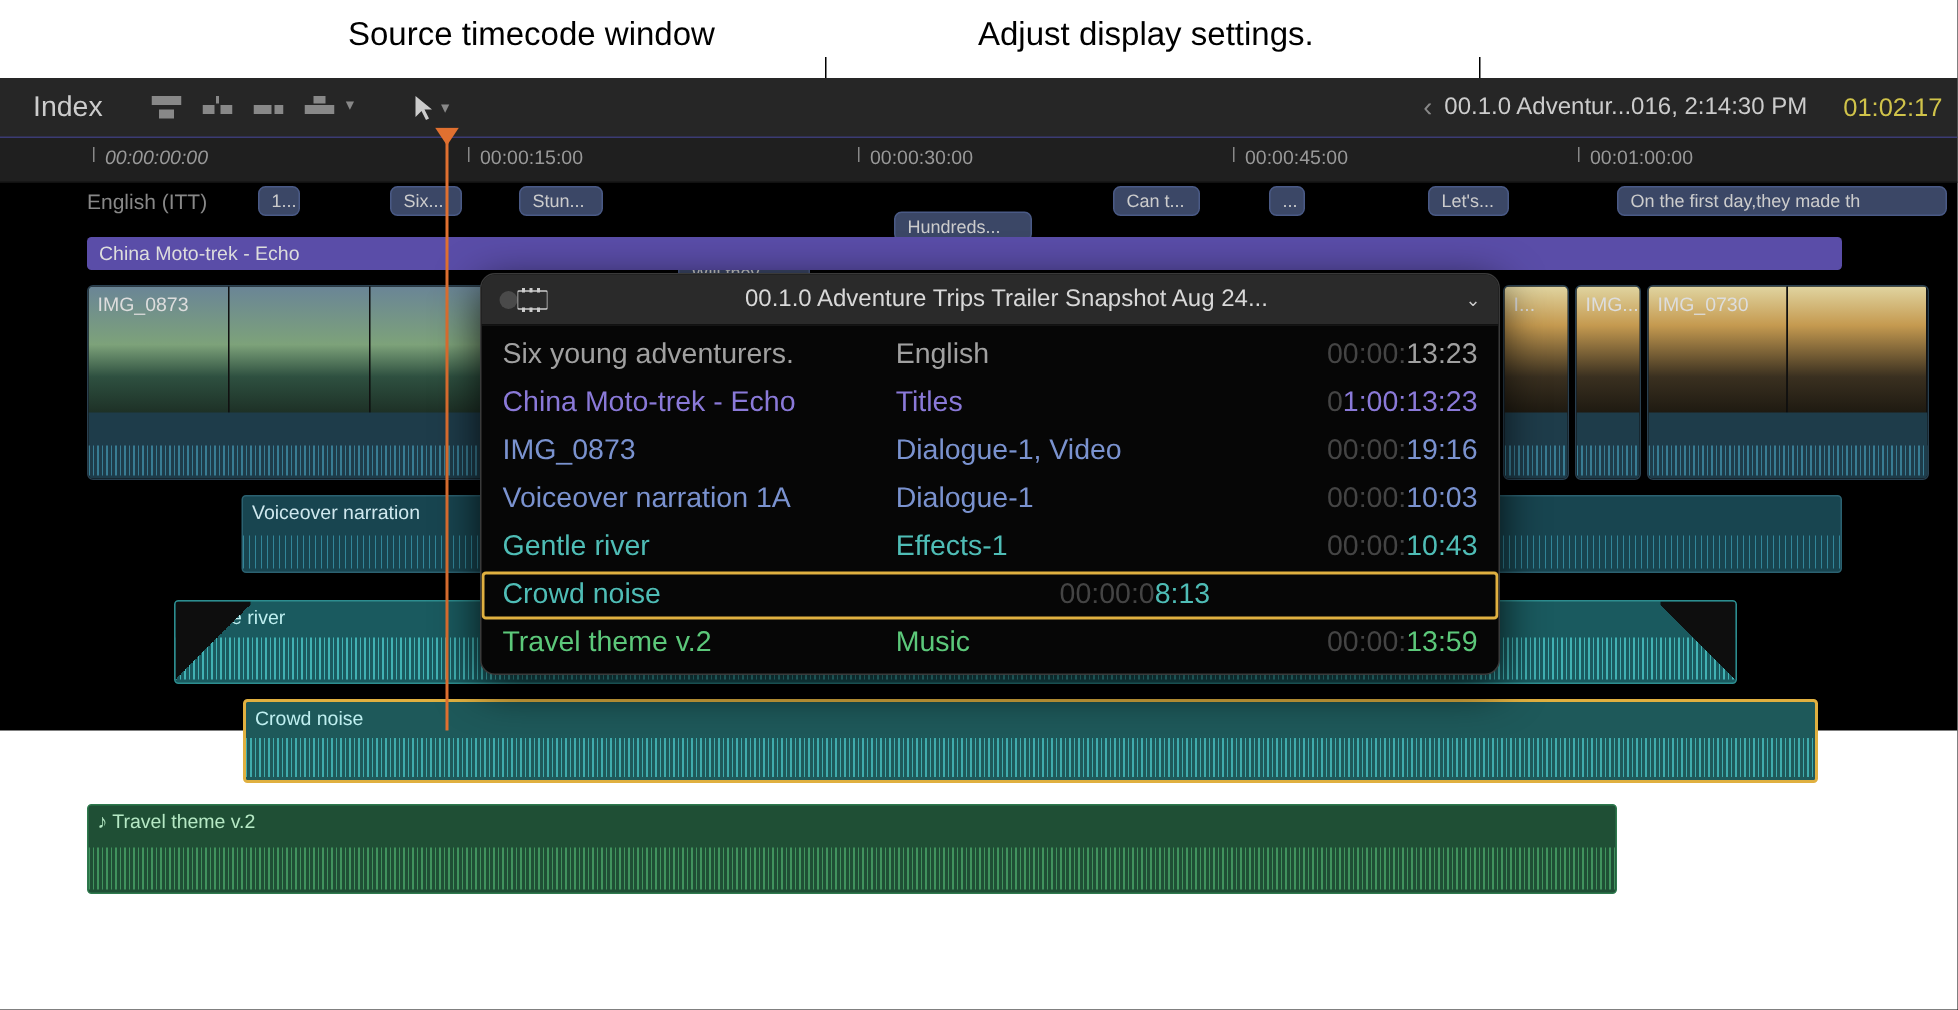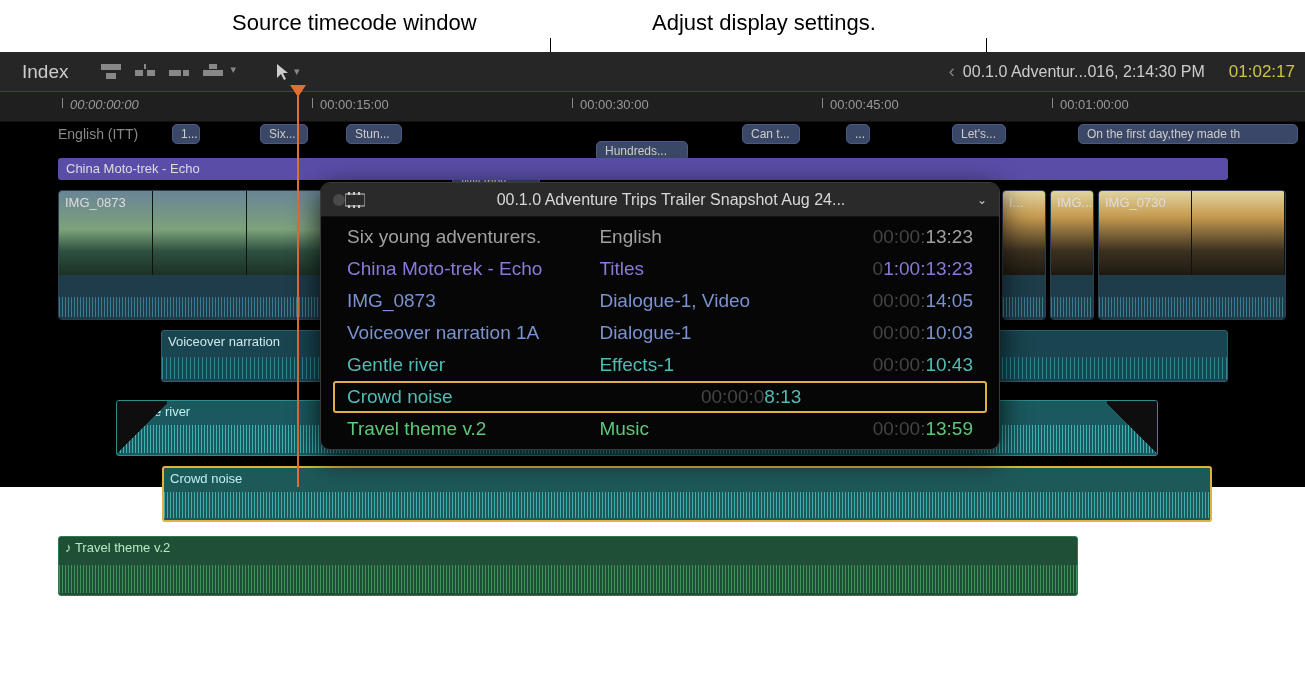--- a/index.html
+++ b/index.html
@@ -83,21 +83,21 @@
 
   
   .stc-window { position:absolute; top:130px; left:320px; width:680px; background:#060606; border:1px solid #3a3a3a; border-radius:10px; box-shadow:0 8px 30px rgba(0,0,0,.8); z-index:20; overflow:hidden; }
   .stc-header { height:34px; background:#2a2a2a; display:flex; align-items:center; padding:0 12px; gap:0; border-bottom:1px solid #111; }
   .stc-header .close-dot { width:12px; height:12px; border-radius:50%; background:#4a4a4a; }
   .stc-header .ficon { display:flex; align-items:center; }
   .stc-header .htitle { color:#d8d8d8; font-size:16px; flex:1; text-align:center; overflow:hidden; white-space:nowrap; }
   .stc-header .gear { display:flex; align-items:center; gap:2px; cursor:pointer; position:relative; }
   .stc-header .gear .chev { font-size:12px; color:#ccc; }
 
-  .stc-body { padding:4px 12px; }
+  .stc-body { padding:4px 0; }
   .stc-row { display:grid; grid-template-columns: 1.25fr 1fr 0.85fr; padding:1px 14px; font-size:19px; line-height:30px; }
   .stc-row.sel { outline:2px solid #e0b040; outline-offset:-2px; border-radius:3px; }
   .stc-row .c-tc { text-align:right; font-variant-numeric:tabular-nums; }
   .stc-row .c-tc .dim { color:#444; }
   .c-gray,  .c-gray .dim+span  { color:#a0a0a0; }
   .c-purple,.c-purple .dim+span{ color:#8a79d8; }
   .c-blue,  .c-blue .dim+span  { color:#7a92cf; }
   .c-teal,  .c-teal .dim+span  { color:#4fbdb6; }
   .c-green, .c-green .dim+span { color:#5cc87a; }
 
@@ -288,21 +288,21 @@
           <div class="c-tc"><span class="dim">00:00:</span><span>13:23</span></div>
         </div>
         <div class="stc-row c-purple">
           <div class="c-name">China Moto-trek - Echo</div>
           <div class="c-role">Titles</div>
           <div class="c-tc"><span class="dim">0</span><span>1:00:13:23</span></div>
         </div>
         <div class="stc-row c-blue">
           <div class="c-name">IMG_0873</div>
           <div class="c-role">Dialogue-1, Video</div>
-          <div class="c-tc"><span class="dim">00:00:</span><span>14:05</span></div>
+          <div class="c-tc"><span class="dim">00:00:</span><span>19:16</span></div>
         </div>
         <div class="stc-row c-blue">
           <div class="c-name">Voiceover narration 1A</div>
           <div class="c-role">Dialogue-1</div>
           <div class="c-tc"><span class="dim">00:00:</span><span>10:03</span></div>
         </div>
         <div class="stc-row c-teal">
           <div class="c-name">Gentle river</div>
           <div class="c-role">Effects-1</div>
           <div class="c-tc"><span class="dim">00:00:</span><span>10:43</span></div>

